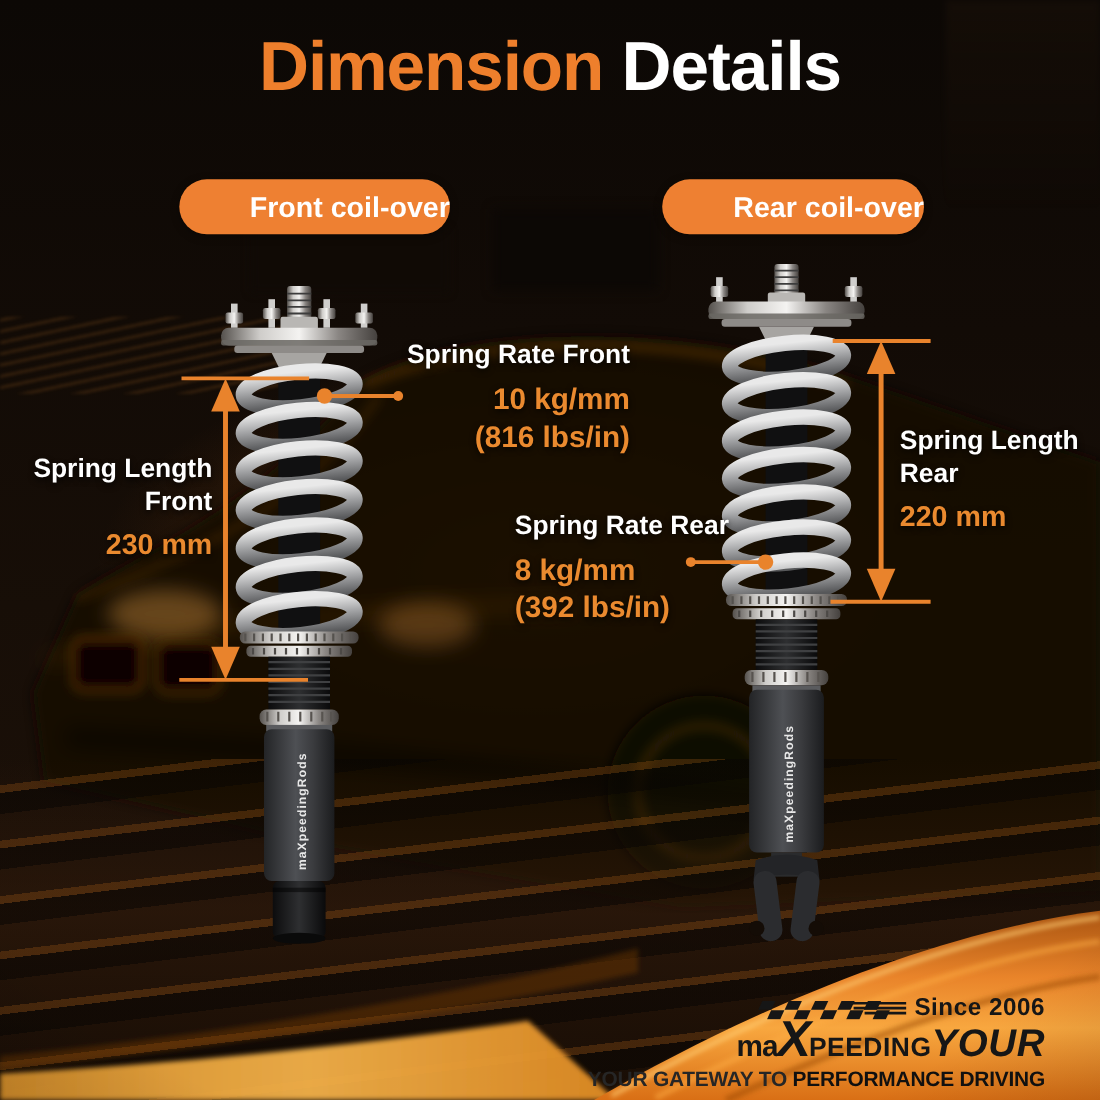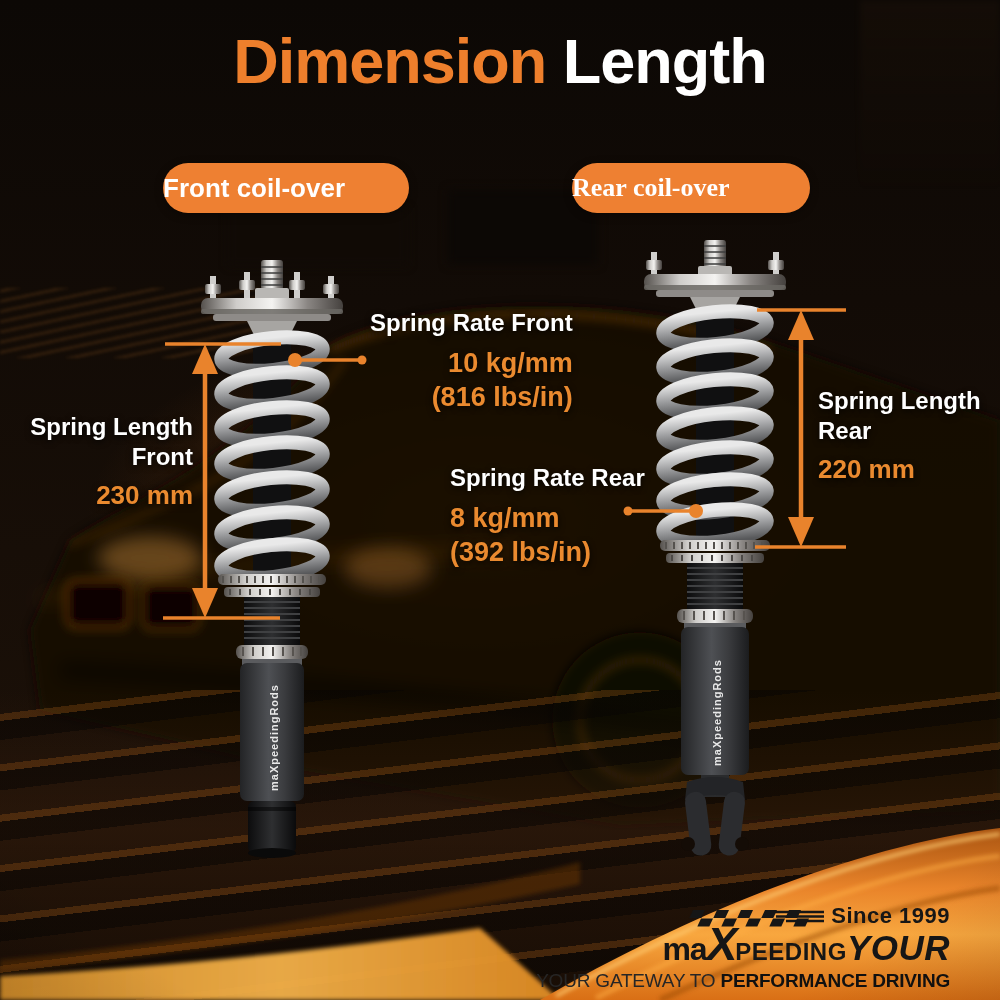--- a/index.html
+++ b/index.html
@@ -26,49 +26,49 @@
   
   .overlay{inset:0;pointer-events:none;}
 
   
   .title{top:30px;left:0;width:1000px;text-align:center;font-weight:900;font-size:63px;
          letter-spacing:-1px;line-height:1;}
   .title .hl{color:#EE7F2C;} .title .rest{color:#FFFFFF;}
 
   
   .pill{height:50px;border-radius:27px;background:#EE8032;color:#fff;font-weight:800;
-        font-size:26px;line-height:50px;text-align:left;
+        font-size:26px;line-height:50px;text-align:right;
         box-shadow:0 2px 8px rgba(0,0,0,.35);}
   .pill-front{left:163px;top:163px;width:246px;}
-  .pill-rear{left:572px;top:163px;width:238px;font-family:Liberation Serif, serif;}
+  .pill-rear{left:602px;top:163px;width:238px;}
 
   
   .lbl{color:#fff;font-weight:800;font-size:24px;line-height:30px;
        text-shadow:0 2px 6px rgba(0,0,0,.8);}
   .val{color:#EA8A2F;font-weight:700;font-size:27px;line-height:34px;
        text-shadow:0 2px 6px rgba(0,0,0,.8);}
   .rate-front{left:370px;top:308px;} .rate-front .val{margin-top:8px;text-align:right;}
-  .rate-rear{left:450px;top:463px;}  .rate-rear .val{margin-top:8px;}
+  .rate-rear{left:468px;top:463px;}  .rate-rear .val{margin-top:8px;}
   .len-front{right:807px;top:412px;text-align:right;width:260px;}
   .len-front .val{margin-top:6px;font-size:26px;}
   .len-rear{left:818px;top:386px;text-align:left;width:200px;}
   .len-rear .val{margin-top:6px;font-size:26px;}
   .val.tight{margin-top:0;}
 
   
   .logo{right:50px;top:904px;text-align:right;color:#161616;}
   .logo-row1{display:flex;justify-content:flex-end;align-items:center;gap:7px;height:24px;}
   .since{font-size:22px;font-weight:600;letter-spacing:.5px;}
   .brandline{display:flex;justify-content:flex-end;align-items:baseline;margin-top:-2px;}
-  .b-ma{font-size:32px;font-weight:900;letter-spacing:-1px;}
+  .b-ma{font-size:27px;font-weight:900;letter-spacing:-1px;}
   .b-x{font-size:46px;font-weight:900;font-style:italic;line-height:0.8;letter-spacing:-2px;}
   .b-mid{font-size:24px;font-weight:900;text-transform:uppercase;letter-spacing:.5px;margin-top:12px;}
   .b-rods{font-size:35px;font-weight:900;font-style:italic;letter-spacing:.5px;}
   .tagline{margin-top:2px;font-size:19px;letter-spacing:-.2px;white-space:nowrap;}
-  .tag-reg{font-weight:400;color:#262626;} .tag-bold{font-weight:700;color:#101010;text-align:center;}
+  .tag-reg{font-weight:700;color:#262626;} .tag-bold{font-weight:700;color:#101010;text-align:center;}
   .checkers{position:absolute;right:140px;top:6px;}
 </style>
 </head>
 <body>
 
 <div class="canvas">
 
   <div class="abs bg-glow-car"></div>
   <div class="abs bg-stand-left"></div>
   <div class="abs bg-stand-mid"></div>
@@ -299,21 +299,21 @@
       <polygon points="801,310 788,340 814,340" stroke="none"></polygon>
       <polygon points="801,547 788,517 814,517" stroke="none"></polygon>
 
       <path d="M628,511 H696" stroke-width="3.5"></path>
       <circle cx="628" cy="511" r="4.5" stroke="none"></circle>
       <circle cx="696" cy="511" r="7" stroke="none"></circle>
     </g>
   </svg>
 
   <div class="abs title">
-    <span class="hl">Dimension</span><span class="rest"> Length</span>
+    <span class="hl">Dimension</span><span class="rest"> Details</span>
   </div>
 
   <div class="abs pill pill-front">Front coil-over</div>
   <div class="abs pill pill-rear">Rear coil-over</div>
 
   <div class="abs rate-front">
     <div class="lbl">Spring Rate Front</div>
     <div class="val">10 kg/mm</div>
     <div class="val tight">(816 lbs/in)</div>
   </div>
@@ -348,21 +348,21 @@
           <rect x="54" y="8.5" width="12" height="8"></rect>
         <rect x="78" y="8.5" width="12" height="8"></rect>
           <rect x="102" y="8.5" width="12" height="8"></rect>
         <rect x="126" y="8.5" width="12" height="8"></rect>
       </g>
     </svg>
     <div class="logo-row1">
       <svg width="64" height="15" viewBox="0 0 64 15">
         <path d="M6,3 H64 M16,7.5 H64 M26,12 H64" stroke="#161616" stroke-width="2.4"></path>
       </svg>
-      <span class="since">Since 1999</span>
+      <span class="since">Since 2006</span>
     </div>
     <div class="brandline">
       <span class="b-ma">ma</span>
         <span class="b-x">X</span>
         <span class="b-mid">peeding</span>
         <span class="b-rods">YOUR</span>
     </div>
     <div class="tagline">
       <span class="tag-reg">YOUR GATEWAY TO </span><span class="tag-bold">PERFORMANCE DRIVING</span>
     </div>

